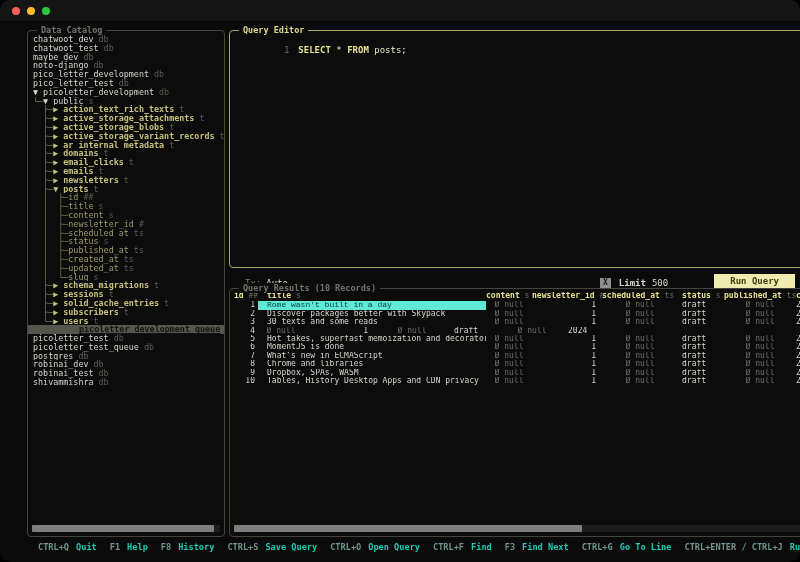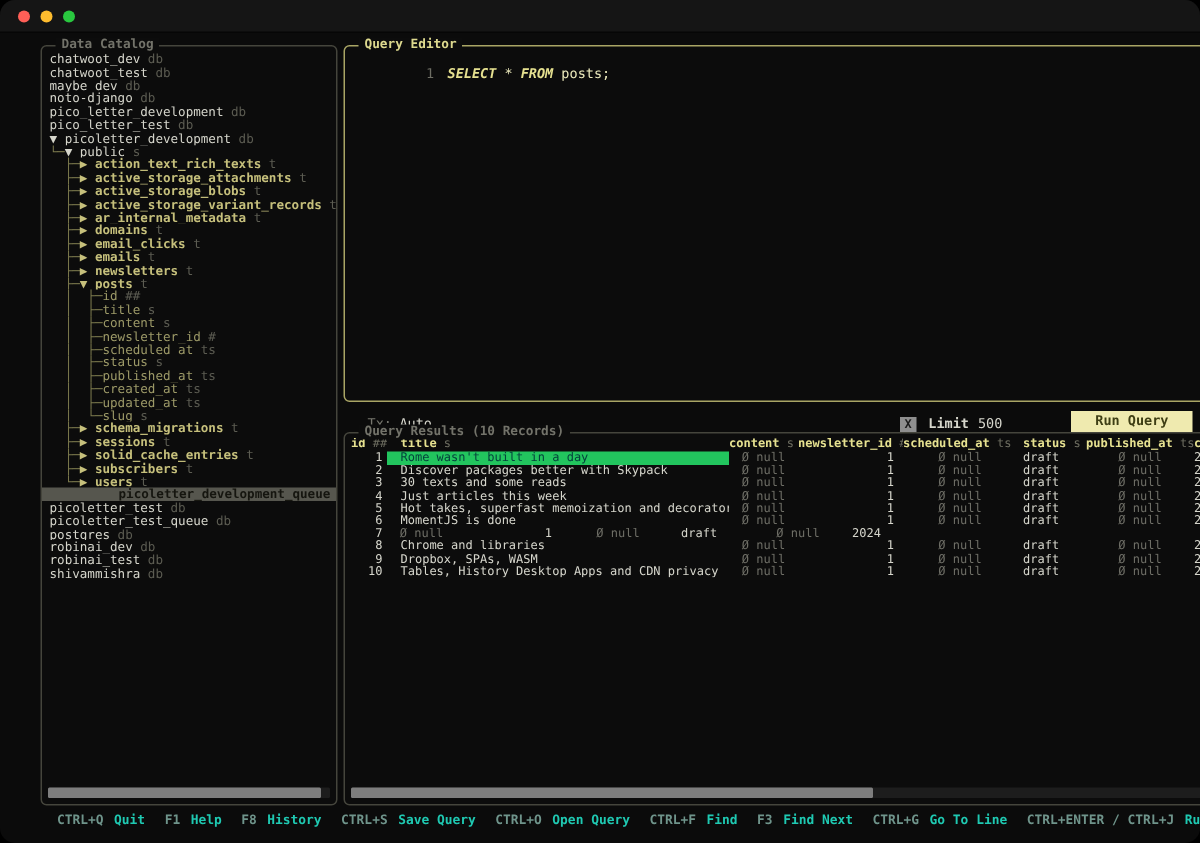--- a/index.html
+++ b/index.html
@@ -28,27 +28,27 @@
 
   
   .tree { padding-top:4px; overflow:hidden; height:478px; }
   .tree-row { white-space:pre; font-size:8.4px; line-height:8.8px; height:8.8px; padding-left:5px; overflow:hidden; }
   .tree-prefix { color:#7d7b4e; }
   .tree-type { color:#5c5c52; }
   .tn-db, .tn-schema { color:#d6d6cc; }
   .tn-table { color:#c6c07c; font-weight:bold; }
   .tn-column { color:#9d9a68; }
   .tree-row.selected { background:#56564e; }
-  .tree-row.selected .tn-db { color:#15150f; font-weight:bold;padding-left:46px; }
+  .tree-row.selected .tn-db { color:#15150f; text-decoration:underline; font-weight:bold;padding-left:46px; }
   .tree-row.selected .tree-type { color:#33332b; }
 
   
   .code-line { padding:4px 0 0 6px; font-size:9px; line-height:10px; white-space:pre; }
   .lineno { color:#6e6e64; display:inline-block; width:10px; text-align:right; margin-right:9px; }
-  .tok-keyword { color:#e6e190; font-weight:bold;font-style:italic; }
+  .tok-keyword { color:#e6e190; font-weight:bold; }
   .tok-plain { color:#eceabc; }
 
   
   .tx { color:#77776e; padding-left:12px; }
   .tx b { color:#d6d6cc; font-weight:normal; margin-left:5px; }
   .runbar .spacer { flex:1; }
   .limit-box { background:#8f8f8f; color:#1c1c1c; font-size:8px; font-weight:bold; padding:0 3px; line-height:10px; margin-right:8px; }
   .limit-lbl { color:#d6d6cc; font-weight:bold; margin-right:6px; }
   .limit-val { color:#d6d6cc; margin-right:46px; }
   .run-btn { background:#efeaaf; color:#3e3e14; font-family:"DejaVu Sans Mono", monospace; font-size:9px; font-weight:bold; border:none; padding:2px 16px; margin-right:28px; cursor:pointer; }
@@ -63,21 +63,21 @@
   .c-content{ width:46px; text-align:center; }
   .c-newsletter_id{ width:70px; text-align:right; padding-right:6px; }
   .c-scheduled_at{ width:76px; text-align:center; }
   .c-status{ width:46px; padding-left:4px; }
   .c-published_at{ width:72px; text-align:center; }
   .c-created_at{ width:20px; }
   .trow.head .cell { text-align:left; }
   .trow.head .c-id { text-align:center; }
   .hname { color:#e6e190; } .htype { color:#6d6d60; font-weight:normal; }
   .val { color:#d6d6cc; } .val-null { color:#6e6e66; }
-  .selected-cell { background:#22c55e; }
+  .selected-cell { background:#5eead4;font-family:Liberation Mono, monospace; }
   .selected-cell .val { color:#05423c; }
 
   
   .hscroll { position:absolute; bottom:4px; left:4px; right:4px; height:7px; background:#1d1d1d; border-radius:1px; }
   .hscroll .thumb { height:7px; background:#7e7e7e; border-radius:1px; }
   .catalog .thumb { width:97%; }
   .results .thumb { width:60%; }
 
   
   .footer { position:absolute; top:540px; left:0; width:800px; height:14px; padding-left:8px; display:flex; align-items:center; font-size:8.6px; font-weight:bold; white-space:nowrap; overflow:hidden; background:#0b0b0b;margin-left:30px; }
@@ -202,21 +202,20 @@
             <span class="cell c-title"><span class="val">30 texts and some reads</span></span>
             <span class="cell c-content"><span class="val val-null">Ø null</span></span>
             <span class="cell c-newsletter_id"><span class="val">1</span></span>
             <span class="cell c-scheduled_at"><span class="val val-null">Ø null</span></span>
             <span class="cell c-status"><span class="val">draft</span></span>
             <span class="cell c-published_at"><span class="val val-null">Ø null</span></span>
             <span class="cell c-created_at"><span class="val">2025</span></span>
           </div>
           <div class="trow">
             <span class="cell c-id"><span class="val">4</span></span>
-            <span class="cell c-title"><span class="val">Just articles this week</span></span>
             <span class="cell c-content"><span class="val val-null">Ø null</span></span>
             <span class="cell c-newsletter_id"><span class="val">1</span></span>
             <span class="cell c-scheduled_at"><span class="val val-null">Ø null</span></span>
             <span class="cell c-status"><span class="val">draft</span></span>
             <span class="cell c-published_at"><span class="val val-null">Ø null</span></span>
             <span class="cell c-created_at"><span class="val">2024</span></span>
           </div>
           <div class="trow">
             <span class="cell c-id"><span class="val">5</span></span>
             <span class="cell c-title"><span class="val">Hot takes, superfast memoization and decorators</span></span>
@@ -232,20 +231,21 @@
             <span class="cell c-title"><span class="val">MomentJS is done</span></span>
             <span class="cell c-content"><span class="val val-null">Ø null</span></span>
             <span class="cell c-newsletter_id"><span class="val">1</span></span>
             <span class="cell c-scheduled_at"><span class="val val-null">Ø null</span></span>
             <span class="cell c-status"><span class="val">draft</span></span>
             <span class="cell c-published_at"><span class="val val-null">Ø null</span></span>
             <span class="cell c-created_at"><span class="val">2024</span></span>
           </div>
           <div class="trow">
             <span class="cell c-id"><span class="val">7</span></span>
+            <span class="cell c-title"><span class="val">What's new in ECMAScript</span></span>
             <span class="cell c-content"><span class="val val-null">Ø null</span></span>
             <span class="cell c-newsletter_id"><span class="val">1</span></span>
             <span class="cell c-scheduled_at"><span class="val val-null">Ø null</span></span>
             <span class="cell c-status"><span class="val">draft</span></span>
             <span class="cell c-published_at"><span class="val val-null">Ø null</span></span>
             <span class="cell c-created_at"><span class="val">2024</span></span>
           </div>
           <div class="trow">
             <span class="cell c-id"><span class="val">8</span></span>
             <span class="cell c-title"><span class="val">Chrome and libraries</span></span>

